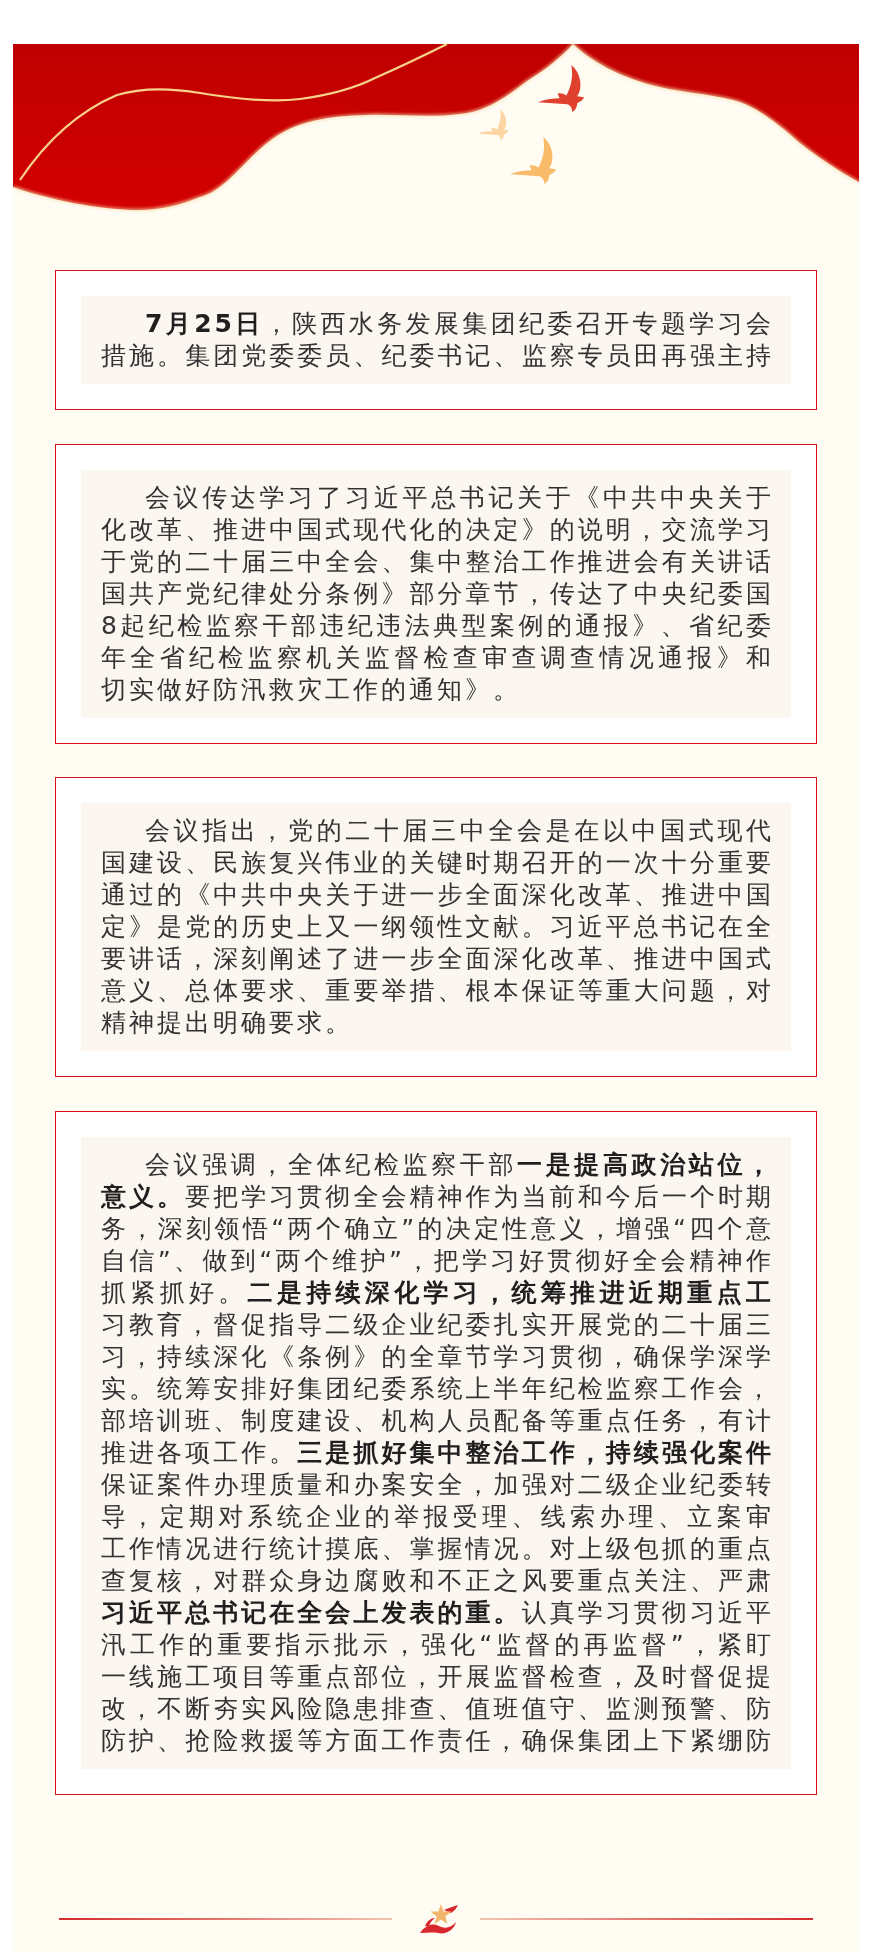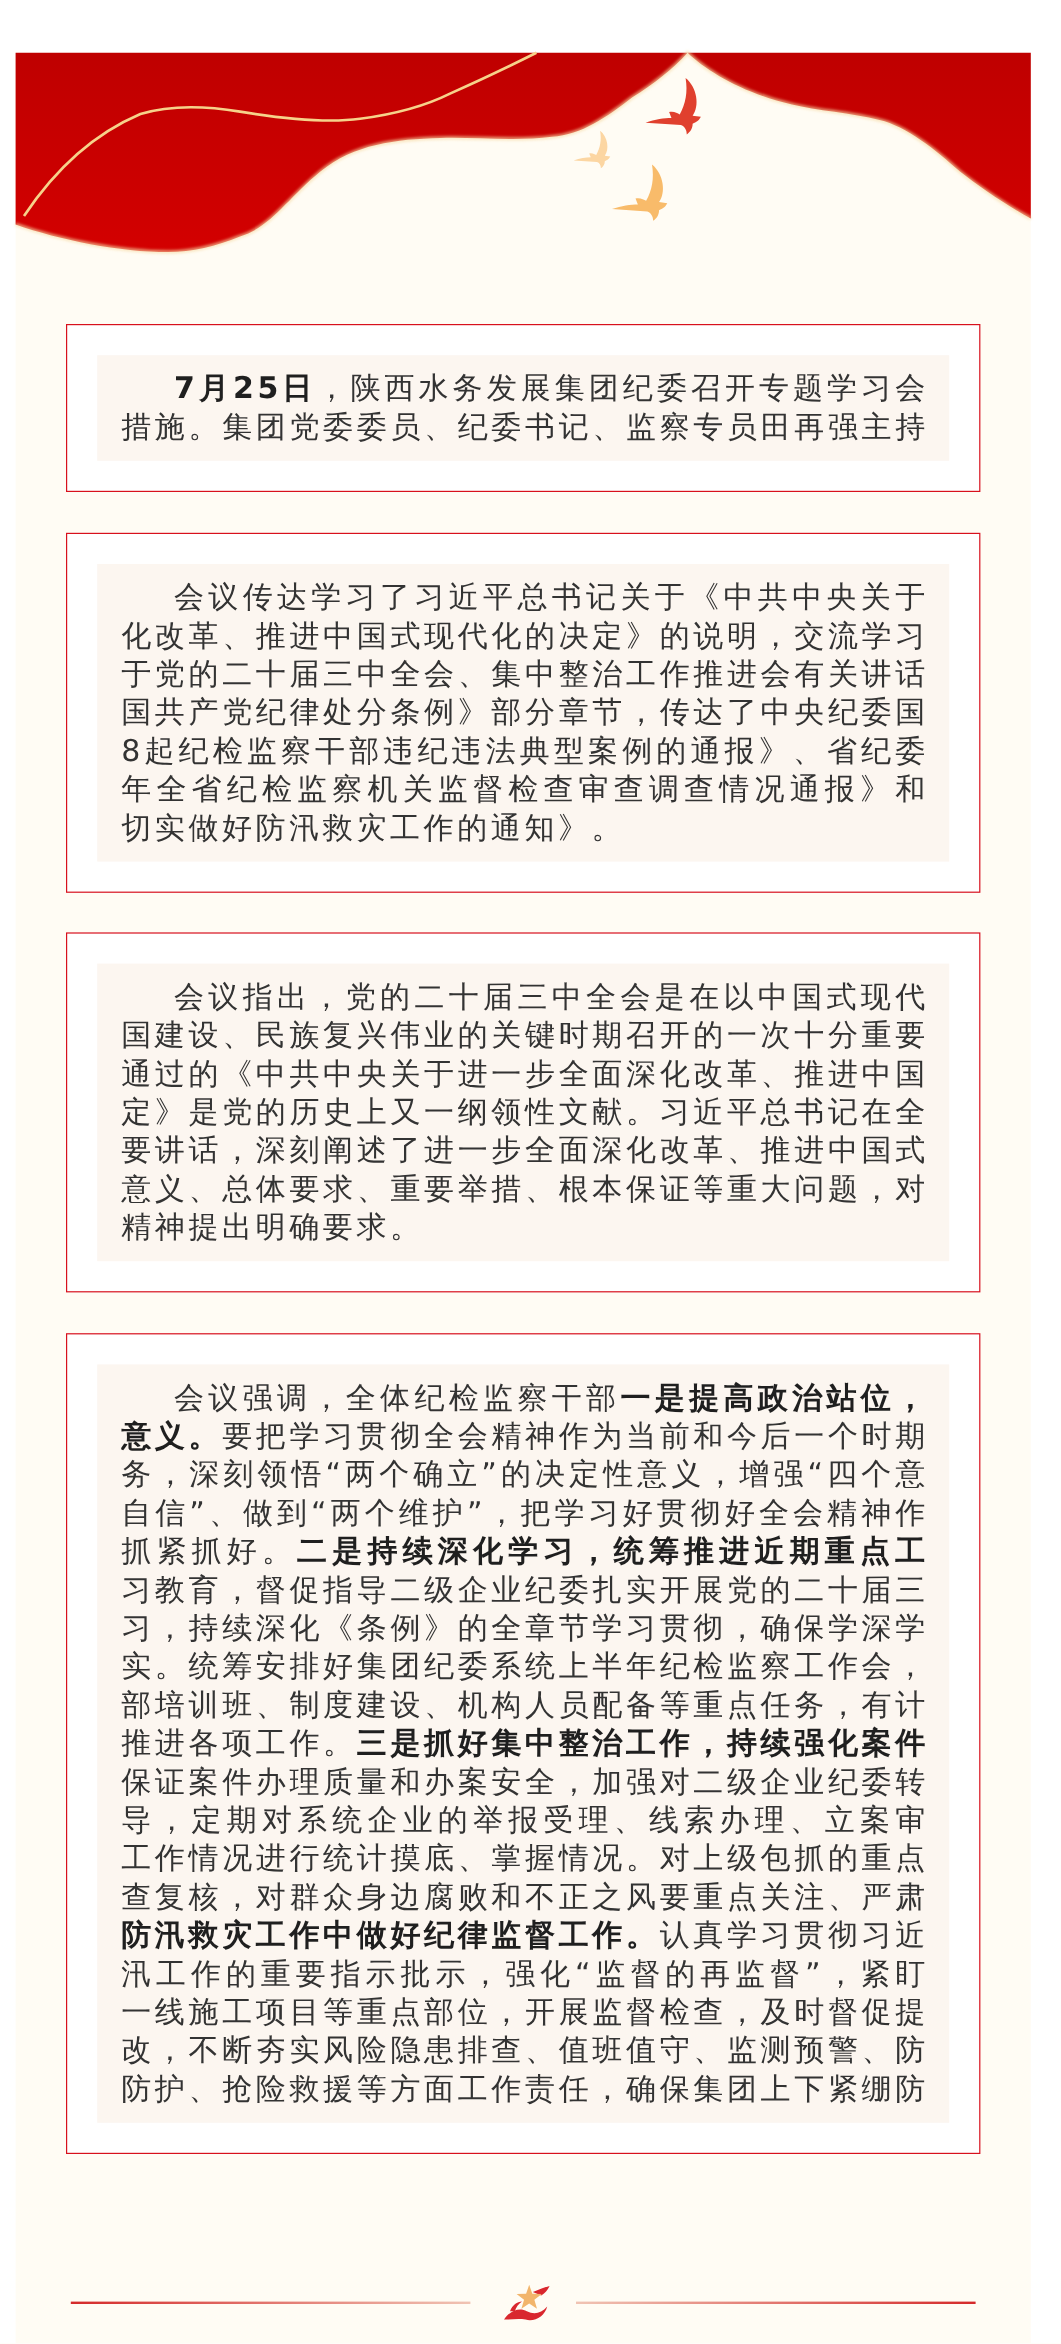--- a/index.html
+++ b/index.html
@@ -134,21 +134,21 @@
           <div class="line"><span>抓紧抓好。</span><span class="b">二是持续深化学习，统筹推进近期重点工作。</span><span>结合党纪学</span></div>
           <div class="line"><span>习教育，督促指导二级企业纪委扎实开展党的二十届三中全会精神学</span></div>
           <div class="line"><span>习，持续深化《条例》的全章节学习贯彻，确保学深学透、落细落</span></div>
           <div class="line"><span>实。统筹安排好集团纪委系统上半年纪检监察工作会，下半年纪检干</span></div>
           <div class="line"><span>部培训班、制度建设、机构人员配备等重点任务，有计划、有节奏地</span></div>
           <div class="line"><span>推进各项工作。</span><span class="b">三是抓好集中整治工作，持续强化案件查办质量。</span><span>要</span></div>
           <div class="line"><span>保证案件办理质量和办案安全，加强对二级企业纪委转办件的跟进指</span></div>
           <div class="line"><span>导，定期对系统企业的举报受理、线索办理、立案审查、案件管理等</span></div>
           <div class="line"><span>工作情况进行统计摸底、掌握情况。对上级包抓的重点信访件进行复</span></div>
           <div class="line"><span>查复核，对群众身边腐败和不正之风要重点关注、严肃问责。</span><span class="b">四是在</span></div>
-          <div class="line"><span class="b">防汛救灾工作中做好纪律监督工作。</span><span>认真学习贯彻习近平总书记对防</span></div>
+          <div class="line"><span class="b">习近平总书记在全会上发表的重。</span><span>认真学习贯彻习近平总书记对防</span></div>
           <div class="line"><span>汛工作的重要指示批示，强化“监督的再监督”，紧盯集团大小水库、</span></div>
           <div class="line"><span>一线施工项目等重点部位，开展监督检查，及时督促提醒、纠偏整</span></div>
           <div class="line"><span>改，不断夯实风险隐患排查、值班值守、监测预警、防洪调度、工程</span></div>
           <div class="line"><span>防护、抢险救援等方面工作责任，确保集团上下紧绷防汛这根弦，严</span></div>
         </div>
     </div>
   </div>
 </div>
 
 <div class="divider-line divider-left"></div>

